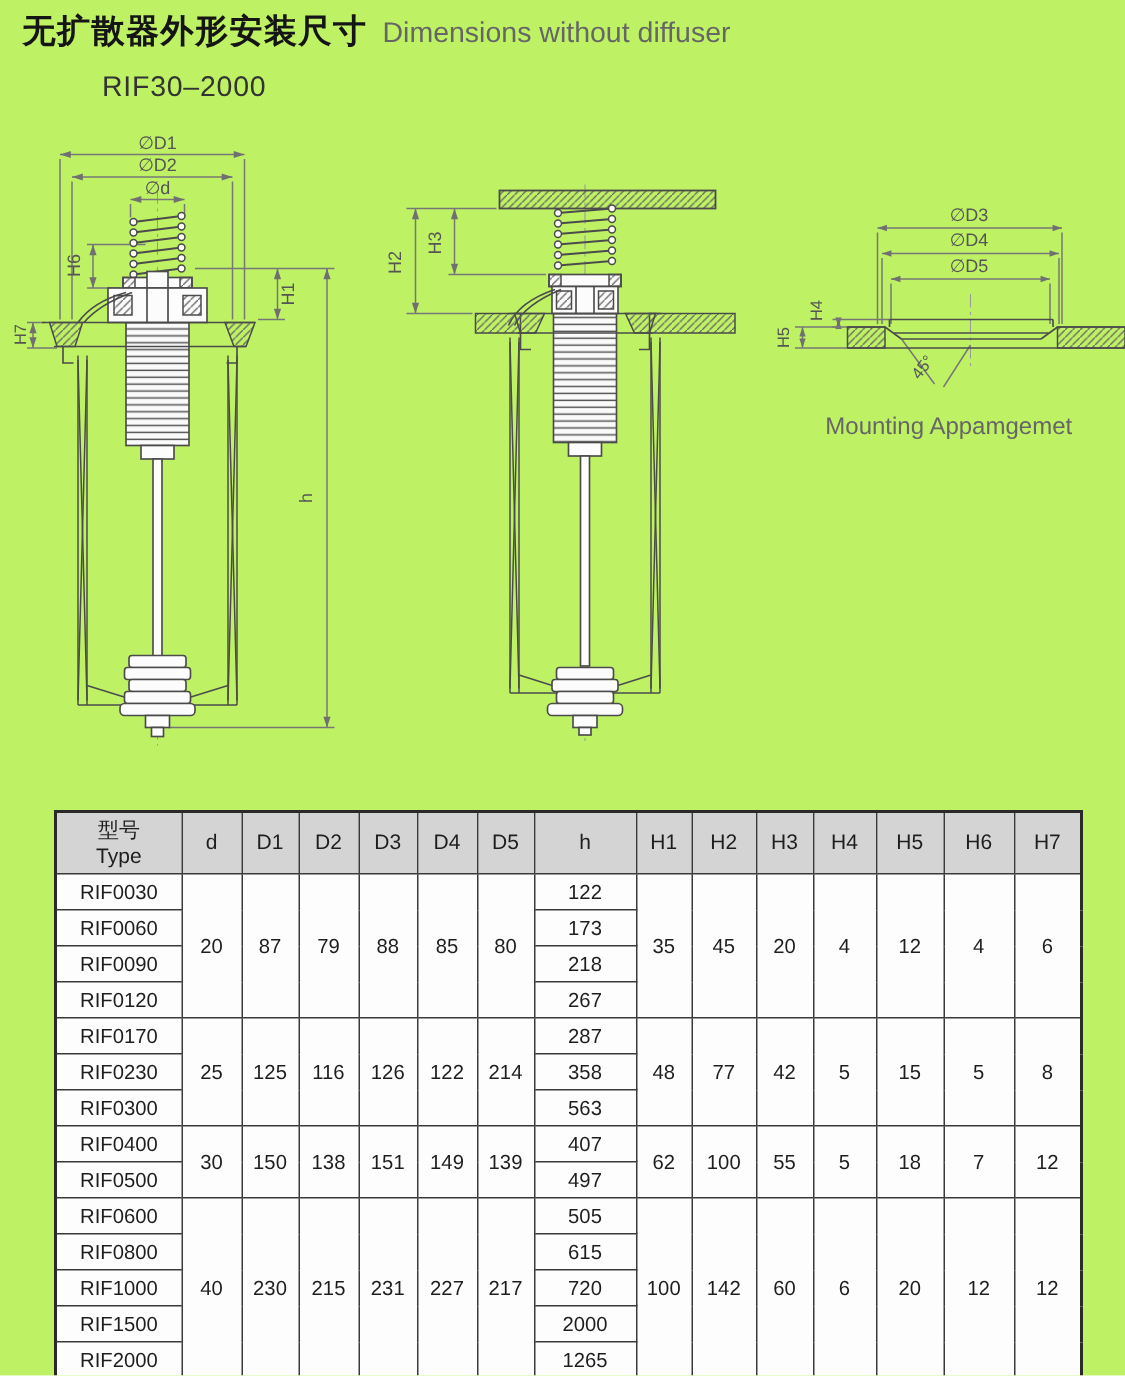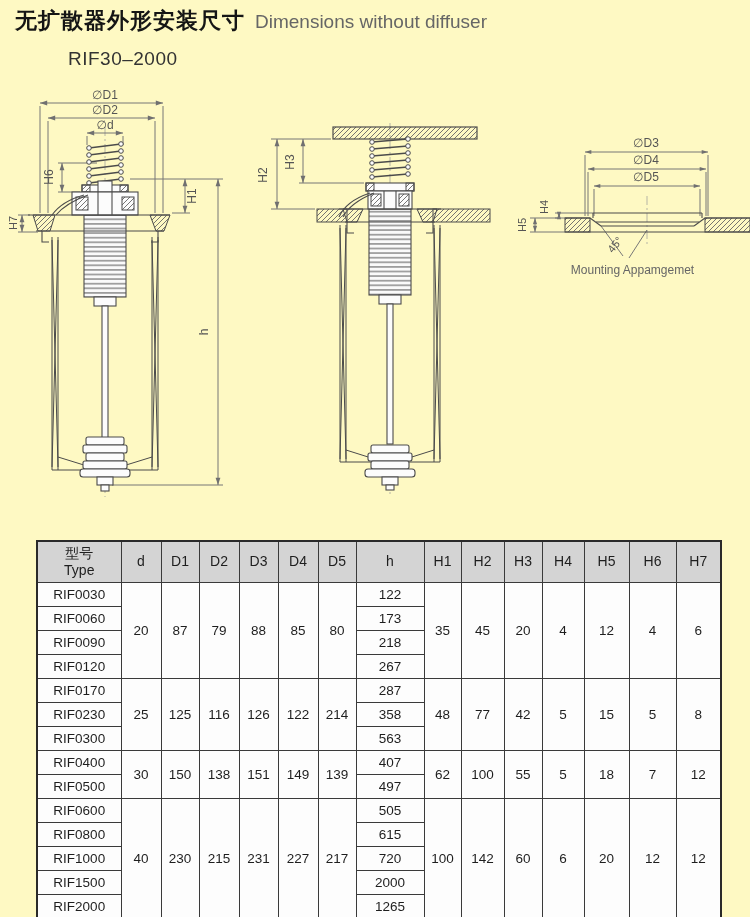--- a/index.html
+++ b/index.html
@@ -1,28 +1,28 @@
 <!DOCTYPE html>
 <html><head>
 <meta charset="utf-8">
 <style>
   html,body{margin:0;padding:0;background:#fff;}
-  .page{position:relative;width:750px;height:917px;background:#fef9c3;
+  .page{position:relative;width:750px;height:917px;background:#bef264;
         font-family:"Liberation Sans",sans-serif;overflow:hidden;}
   .title-row{position:absolute;left:15px;top:6px;white-space:nowrap;}
   .title-zh{font-size:22px;font-weight:bold;color:#151515;letter-spacing:1px;}
   .title-en{font-size:19px;color:#666;margin-left:10px;}
   .model{position:absolute;left:68px;top:48px;font-size:19px;color:#333;letter-spacing:.5px;}
   svg.drawing{position:absolute;overflow:visible;}
   #svg-left{left:12px;top:85px;}
   #svg-mid{left:243px;top:105px;}
   #svg-right{left:515px;top:130px;}
   .plate-caption{position:absolute;left:515px;top:260px;width:235px;text-align:center;}
   .plate-caption .zh{font-size:16px;color:#222;letter-spacing:3px;}
-  .plate-caption .en{font-size:12px;color:#666;margin-top:3px;}
+  .plate-caption .en{font-size:16px;color:#666;margin-top:16px;}
   .dim{font-size:12px;fill:#555;}
   .dims{font-size:11px;fill:#555;}
   .dl{stroke:#777;stroke-width:1;fill:none;}
   .pt{stroke:#4b4b4b;stroke-width:1.1;fill:none;}
   .ptf{stroke:#4b4b4b;stroke-width:1.1;fill:#fcfcfc;}
   .axis{stroke:#9a9a9a;stroke-width:.7;stroke-dasharray:9 3 2 3;fill:none;}
   table.spec{position:absolute;left:36px;top:540px;border-collapse:collapse;
              table-layout:fixed;border:2px solid #2a2a2a;background:#fdfdfd;}
   table.spec th,table.spec td{border:1px solid #3a3a3a;text-align:center;
              padding:0;font-size:13.5px;color:#1e1e1e;height:23px;overflow:hidden;}

